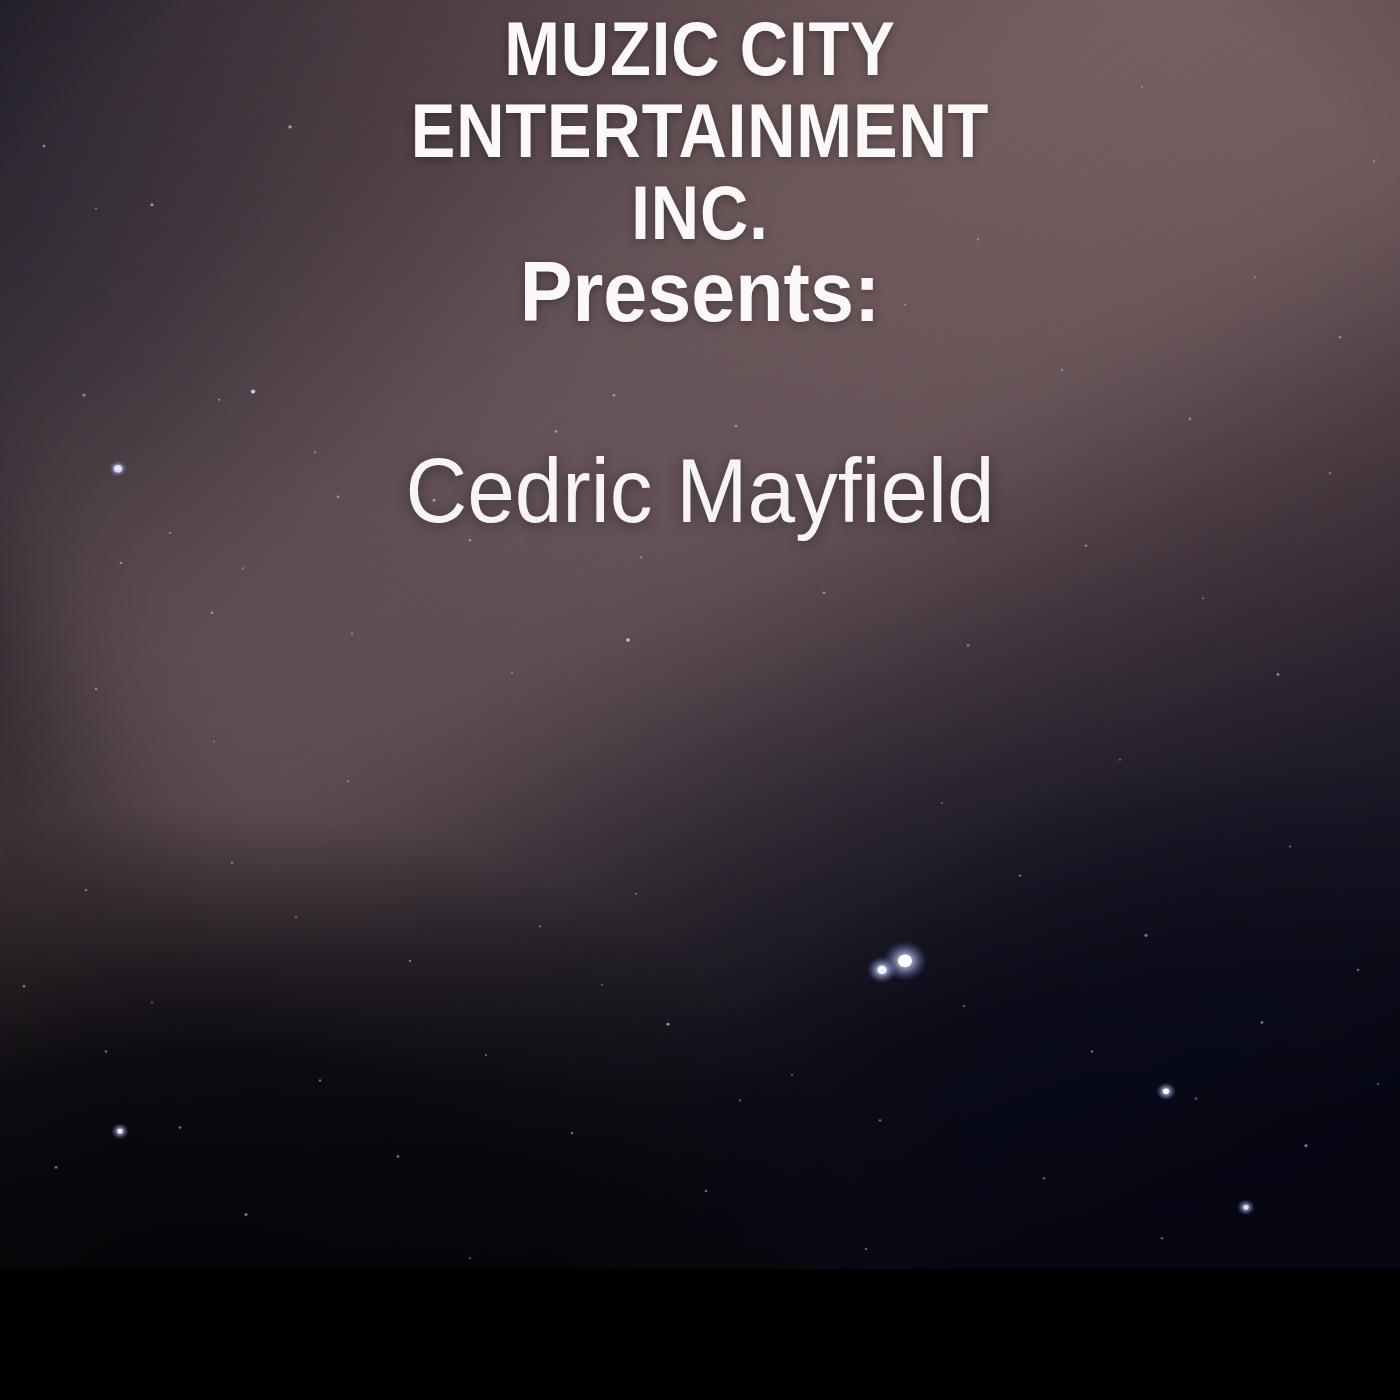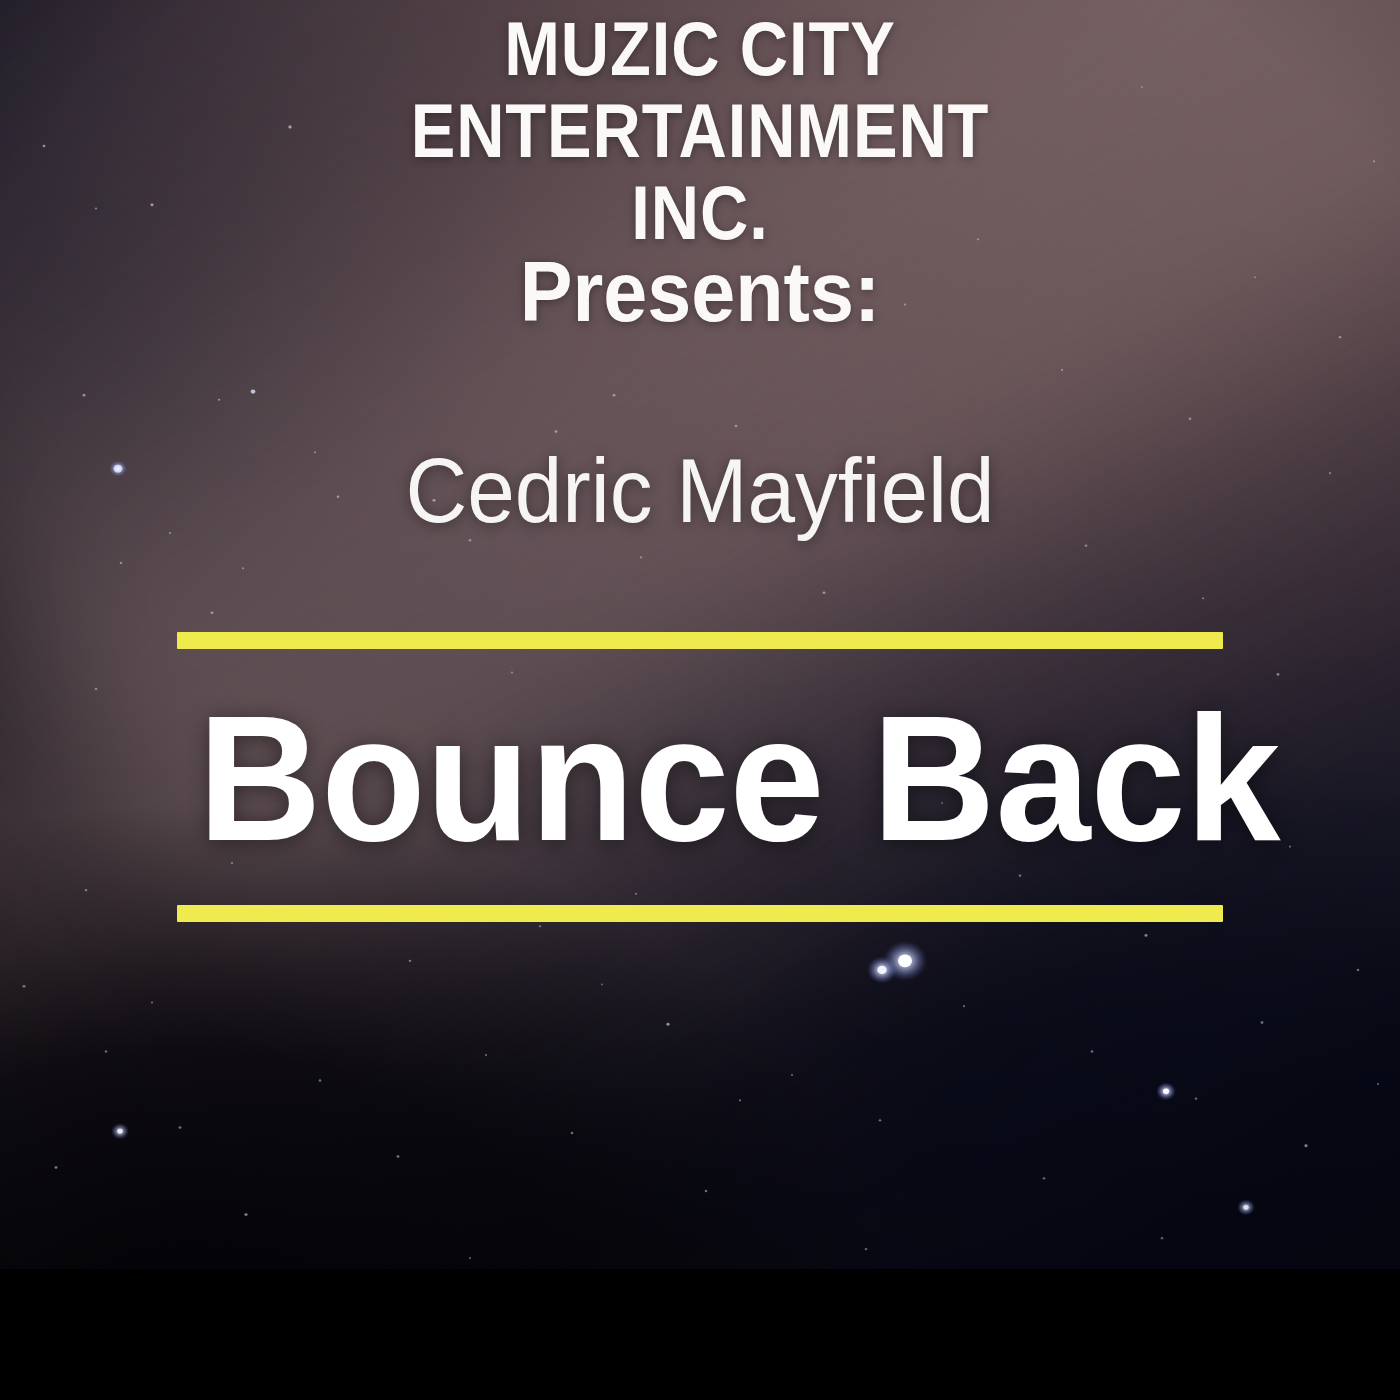--- a/index.html
+++ b/index.html
@@ -283,20 +283,15 @@
     <div class="label-block company">
       <div>MUZIC CITY</div>
       <div>ENTERTAINMENT</div>
       <div>INC.</div>
     </div>
 
     <div class="label-block presents">Presents:</div>
 
     <div class="label-block artist">Cedric Mayfield</div>
 
-    <div class="title-group">
-      <div class="rule rule-top" style="background: rgb(239, 235, 78);"></div>
-      <div class="song-title">Bounce Back</div>
-      <div class="rule rule-bottom" style="background: rgb(239, 235, 78);"></div>
-    </div>
 
   </div>
 </div>
 
 </body></html>

